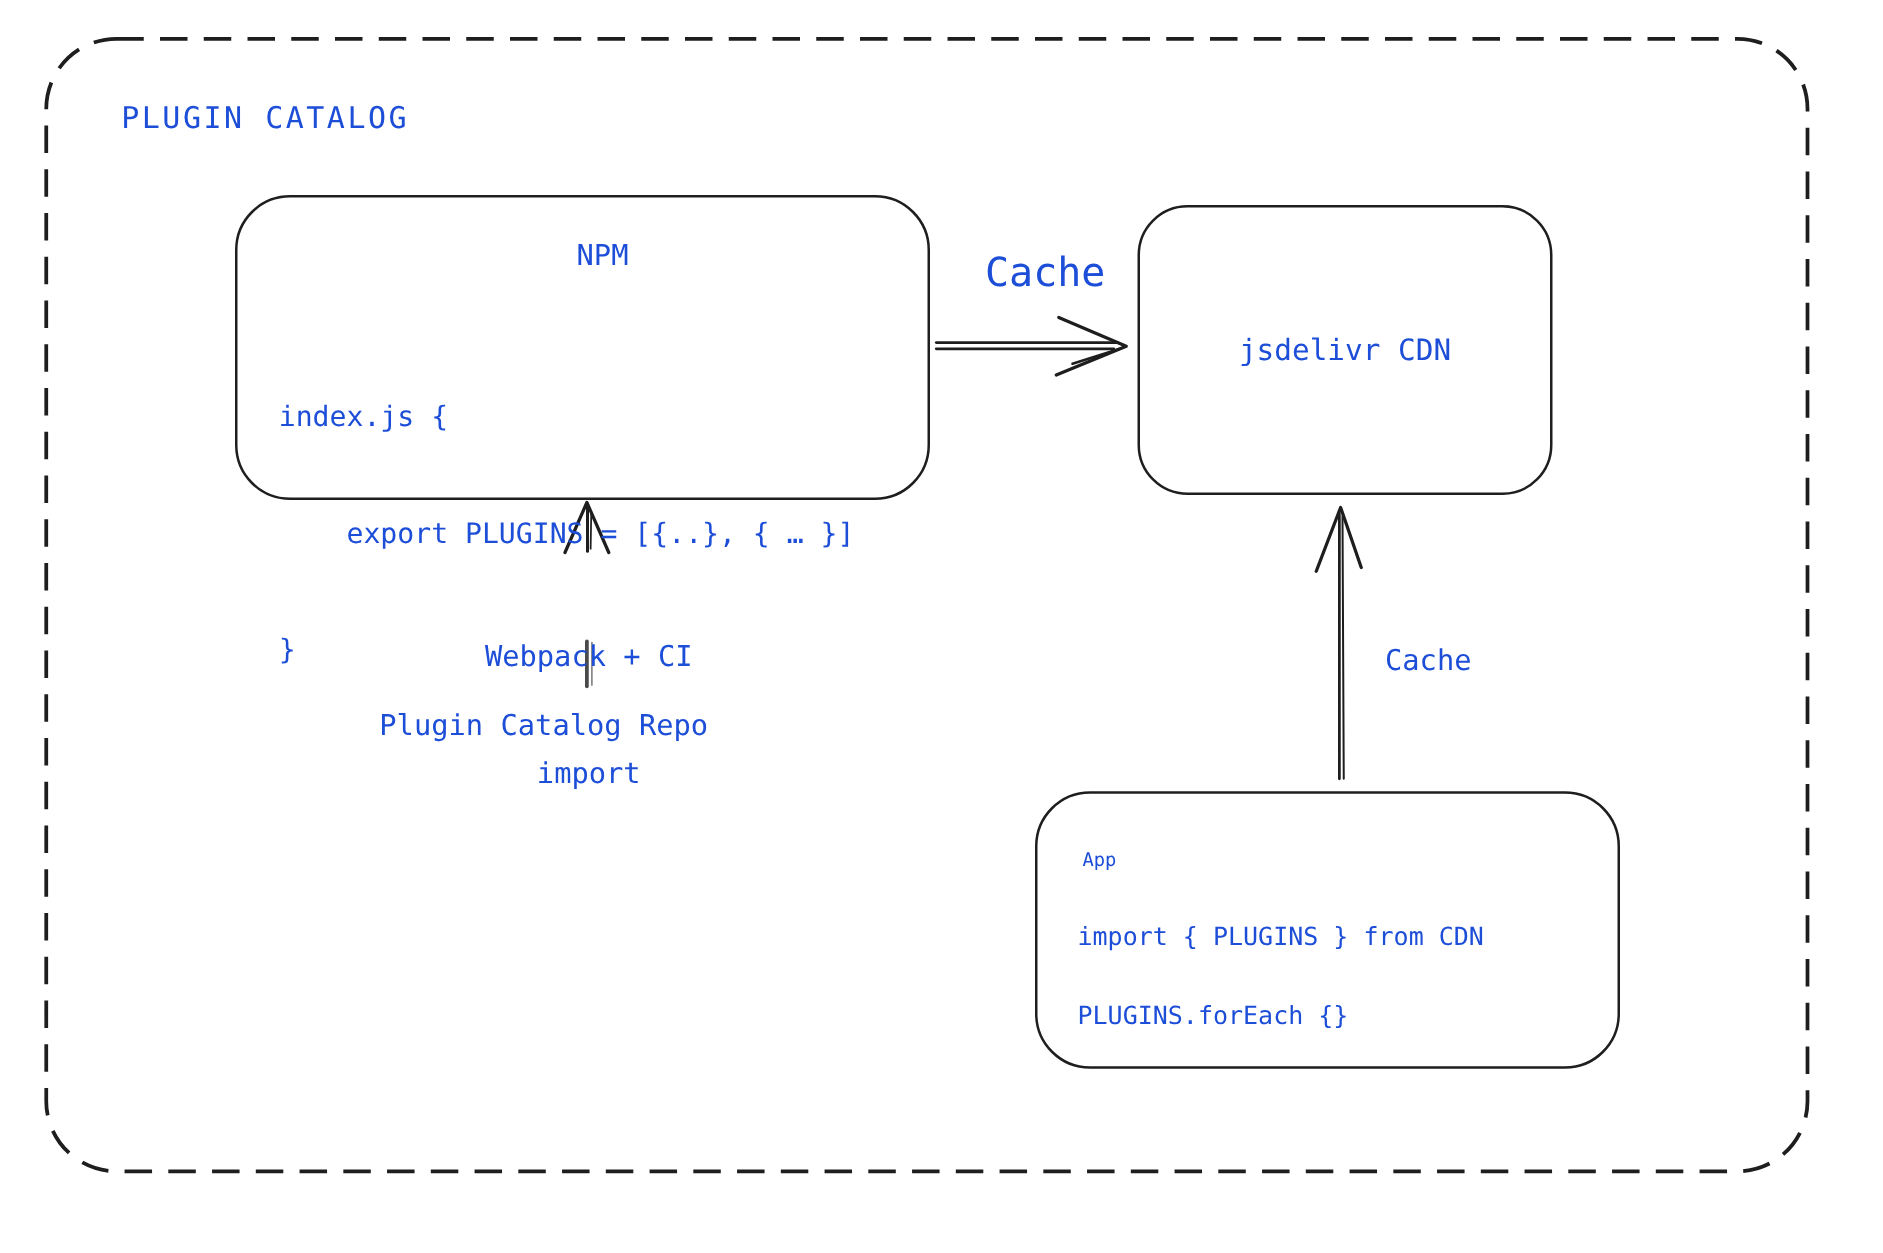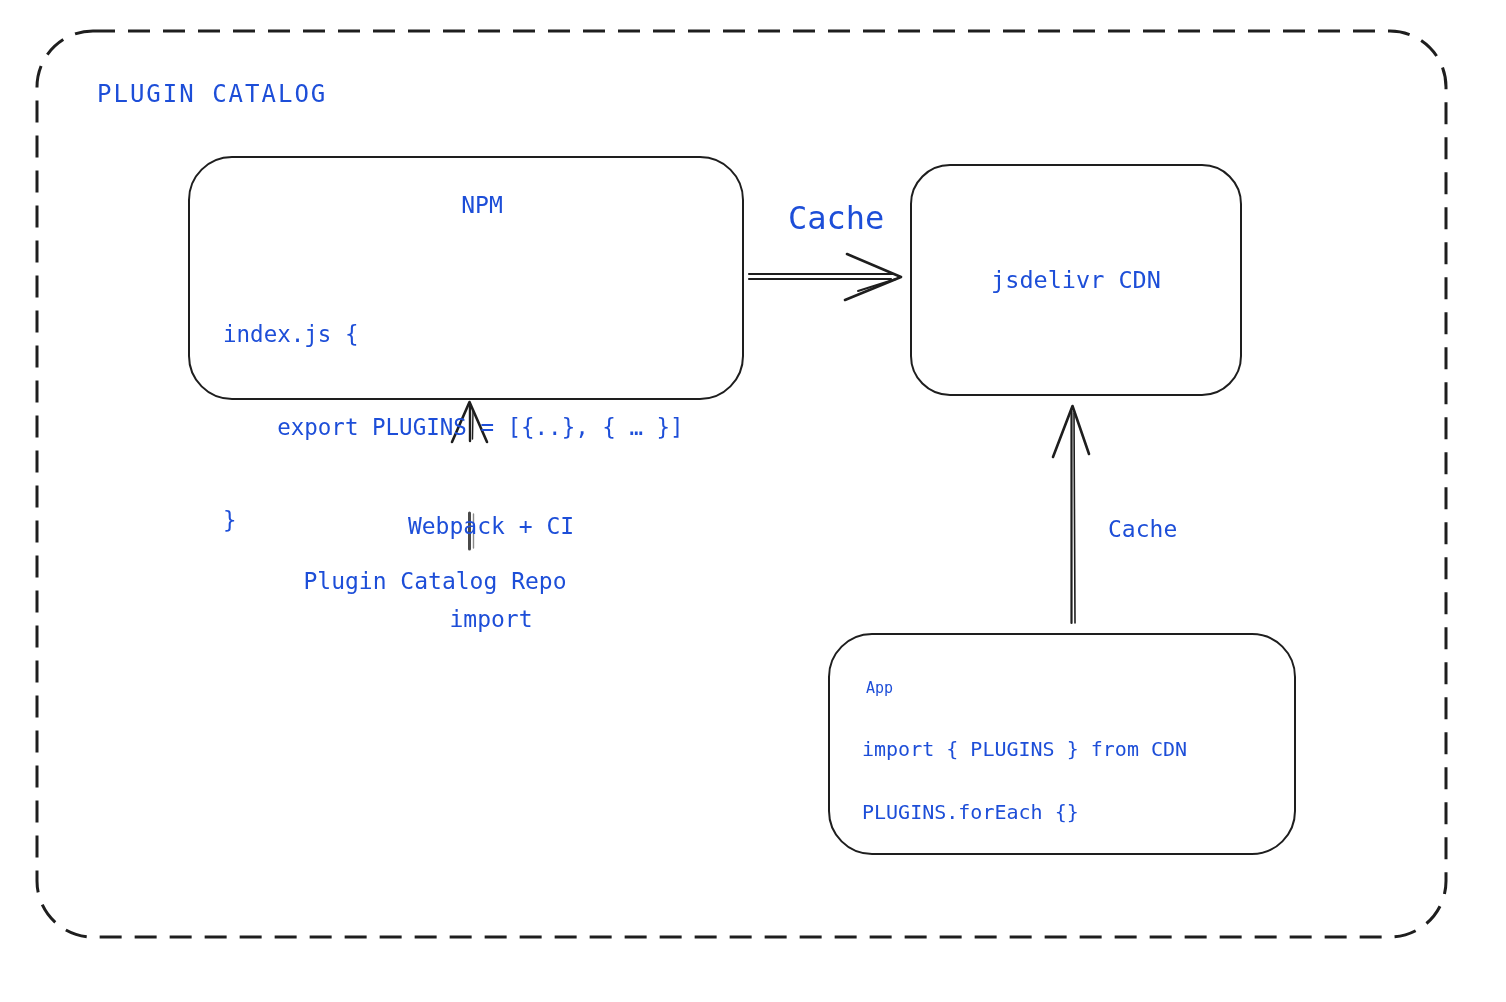--- a/index.html
+++ b/index.html
@@ -29,21 +29,21 @@
   .npm-title{position:absolute;left:0;top:34px;width:100%;text-align:center;font-size:23px;padding-left:16px;}
   .npm-code{position:absolute;left:33px;top:99px;font-size:22.5px;line-height:31px;white-space:pre;}
   .cdn-label{font-size:23.5px;}
   .repo-files{position:absolute;left:30px;top:80px;font-size:22.5px;line-height:33px;white-space:pre;}
   .app-title{position:absolute;left:36px;top:44px;font-size:15px;}
   .app-line{position:absolute;left:32px;font-size:20px;white-space:pre;}
   .app-line-1{top:102px;}
   .app-line-2{top:165px;}
   .cache-label{left:788px;top:199px;font-size:32px;}
   .import-label{left:1108px;top:516px;font-size:23px;}
-  .build-label{left:360px;top:449px;width:262px;text-align:center;font-size:23px;line-height:31px;}
+  .build-label{left:340px;top:449px;width:262px;text-align:center;font-size:23px;line-height:31px;}
   .repo-label{left:195px;top:568px;width:480px;text-align:center;font-size:23px;}
 </style>
 </head>
 <body>
 
 <div class="canvas">
 
   <svg class="overlay" viewBox="0 0 1506 1002" xmlns="http://www.w3.org/2000/svg">
     <g>
       <rect x="37" y="31" width="1409" height="906" rx="56" fill="none" stroke="#1e1e1e" stroke-width="3" stroke-dasharray="22 13"></rect>

